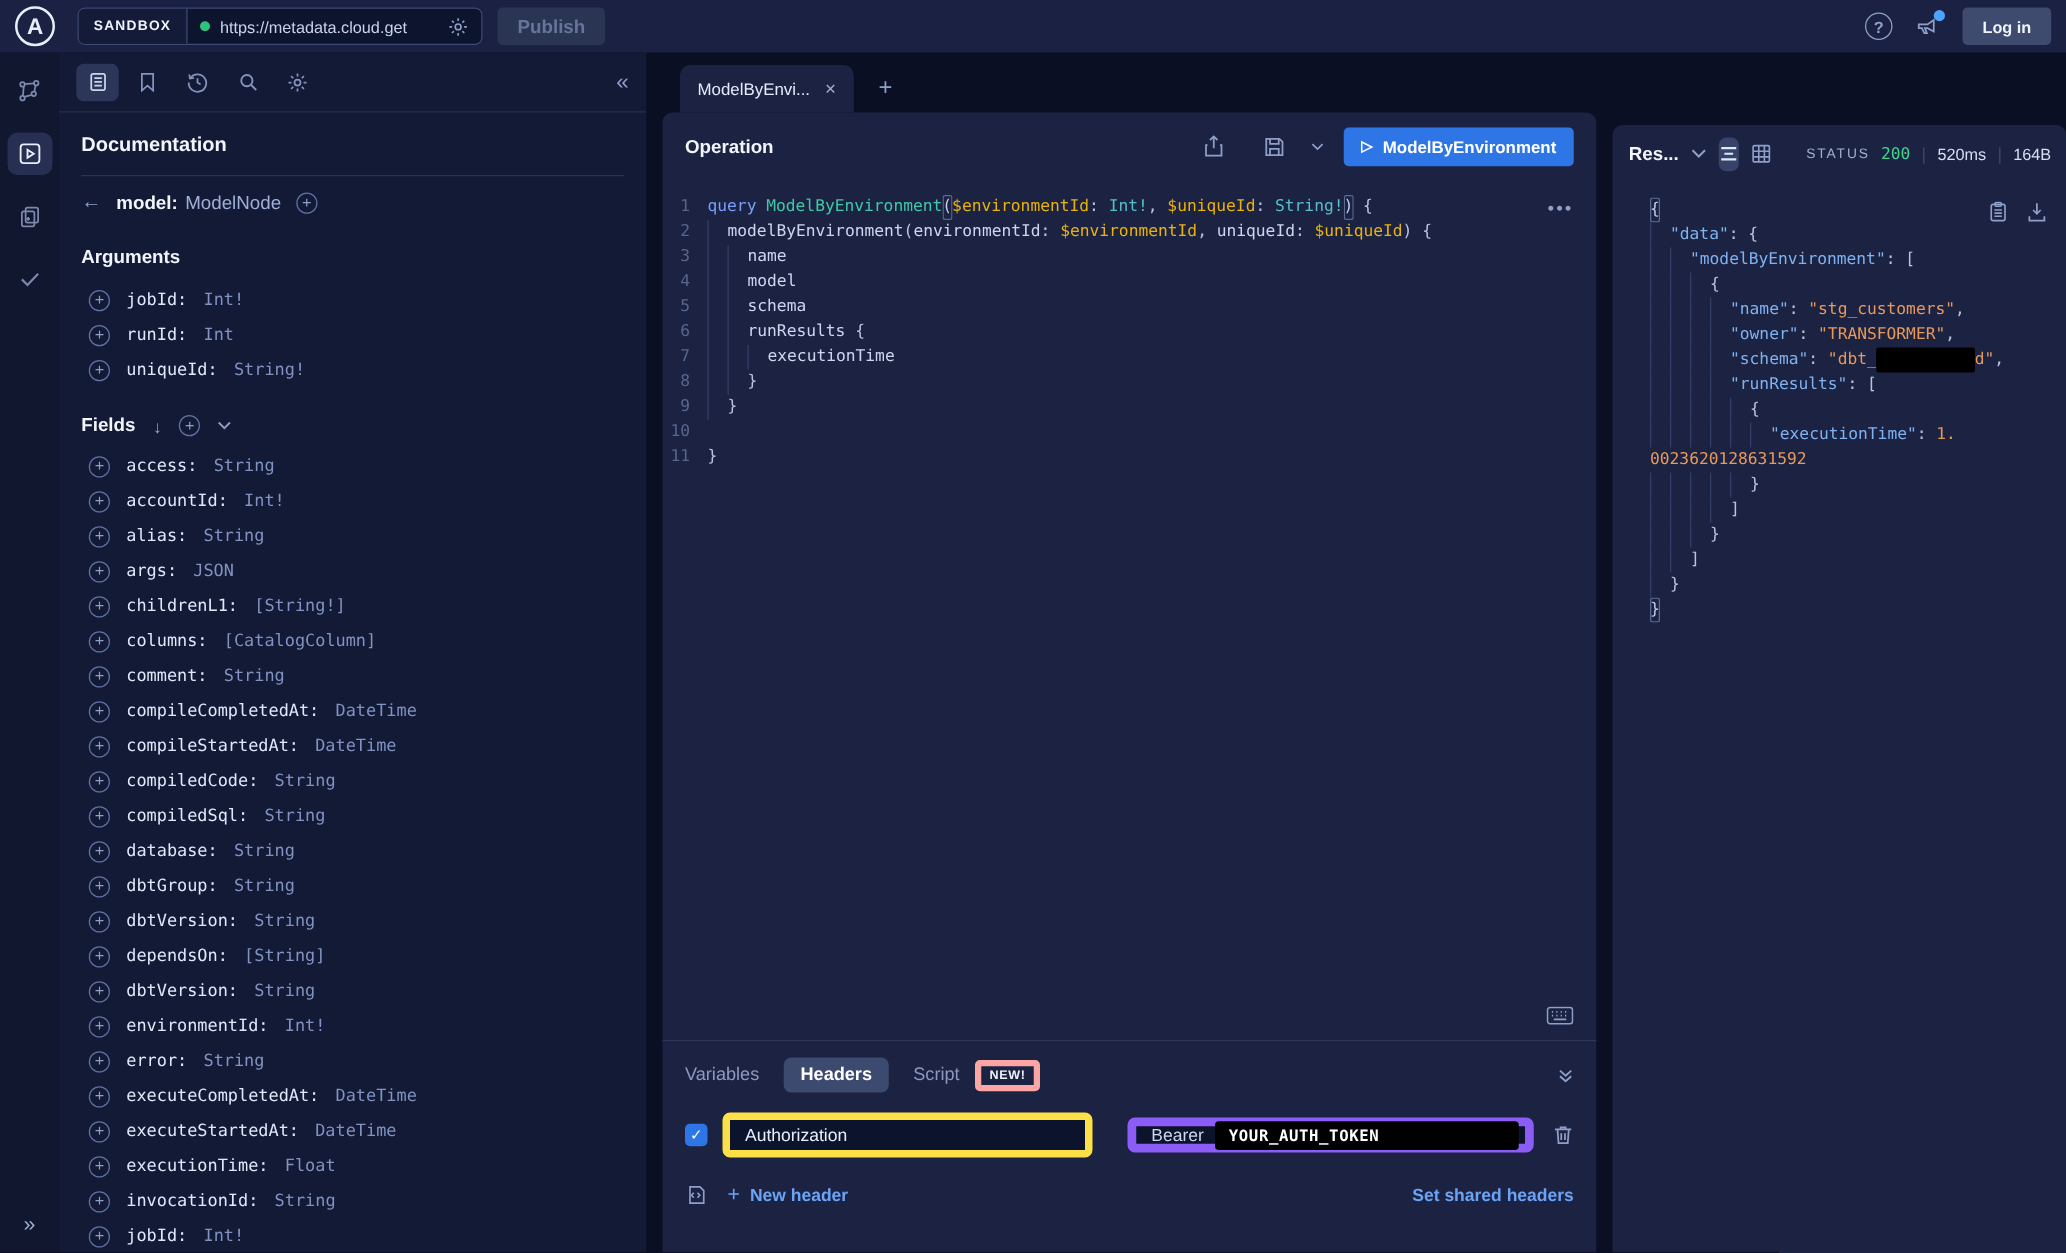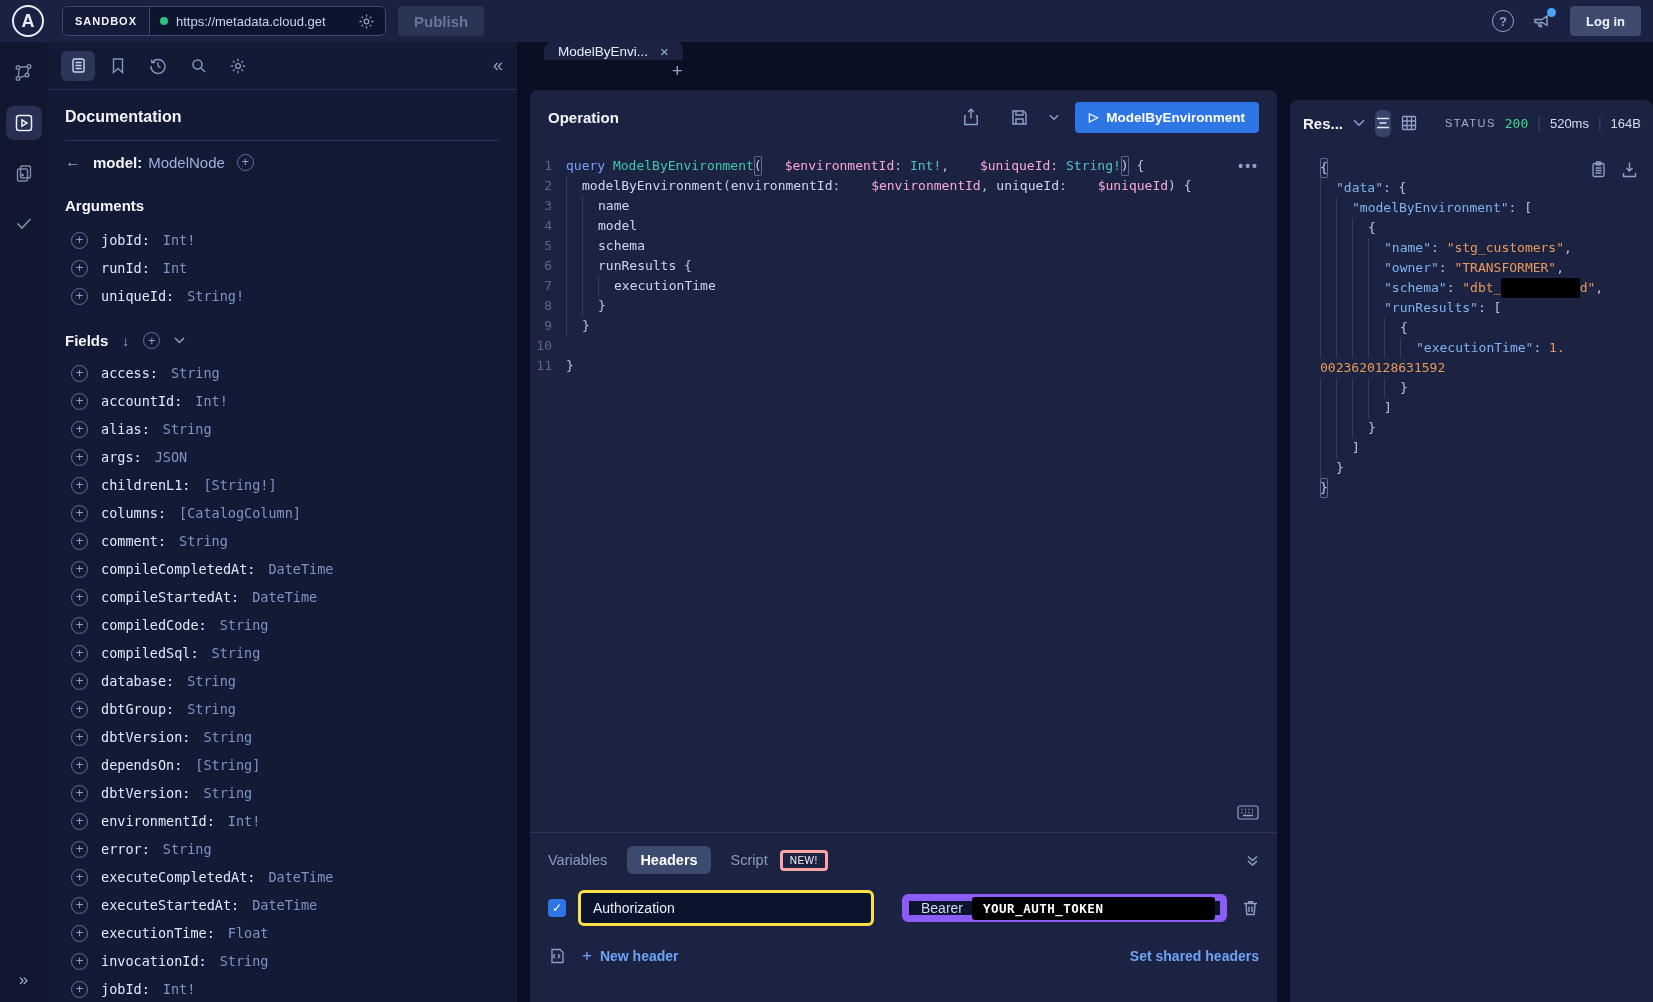--- a/index.html
+++ b/index.html
@@ -63,21 +63,21 @@
                  font-size:13px; line-height:1; font-family:"Liberation Sans",sans-serif; cursor:pointer; }
   .plus-circle::before { content:"+"; margin-top:-1px; }
   .chev { color:#8ea0c9; }
   .doc-list { margin-left:6px; }
   .doc-item { display:flex; align-items:center; height:28px; gap:13px; }
   .doc-name { font-family:"DejaVu Sans Mono", monospace; font-size:13.5px; color:#e0e8fa; }
   .doc-type { font-family:"DejaVu Sans Mono", monospace; font-size:13.5px; color:#8093c2; }
 
   
   .main { position:absolute; left:517px; top:42px; right:0; bottom:0; }
-  .tabrow { position:absolute; left:0; top:0; height:48px; display:flex; align-items:flex-end; padding-left:27px;flex-direction:column; }
+  .tabrow { position:absolute; left:0; top:0; height:48px; display:flex; align-items:flex-end; padding-left:27px; }
   .tab { height:38px; background:#1c2342; border-radius:8px 8px 0 0; display:flex; align-items:center;
          padding:0 14px; gap:12px; }
   .tab-title { font-size:13.5px; color:#e6ecfb; }
   .tab-close { color:#9fb0d0; font-size:15px; background:none; border:none; }
   .newtab { margin:0 0 8px 20px; color:#8ea0c9; font-size:19px; background:none; border:none; }
 
   .op-card { position:absolute; left:13px; top:48px; width:747px; bottom:0; background:#1c2342;
              border-radius:8px 8px 0 0; display:flex; flex-direction:column; }
   .op-header { height:54px; display:flex; align-items:center; padding:0 18px; flex:none; }
   .op-title { font-size:15px; font-weight:bold; color:#f2f5fc; }
@@ -86,40 +86,40 @@
   .save-group { display:flex; align-items:center; gap:5px; margin-left:16px; }
   .run-btn { margin-left:16px; height:31px; padding:0 14px; background:#2e76e5; border:none; border-radius:4px;
              color:#fff; font-size:13.5px; font-weight:bold; display:flex; align-items:center; gap:8px; }
   .run-play { font-size:12px; }
 
   .editor { position:relative; flex:1; padding-top:12px; overflow:hidden; }
   .cl { display:flex; height:20px; line-height:20px; font-family:"DejaVu Sans Mono", monospace; font-size:13px; }
   .ln { width:36px; flex:none; text-align:right; padding-right:14px; color:#56678f; }
   .ct { white-space:pre; display:flex; align-items:stretch; }
   .ig { display:inline-block; width:16px; border-left:1px solid #333e66; flex:none; }
-  .tk-kw { color:#7b9ff9; } .tk-op { color:#41c7a9; } .tk-var { color:#f9a8d4;margin-left:23px; }
+  .tk-kw { color:#7b9ff9; } .tk-op { color:#41c7a9; } .tk-var { color:#eab308; }
   .tk-typ { color:#56bfc9; } .tk-fld { color:#cdd6f0; } .tk-pn { color:#b9c3e0; }
   .tk-pnb { color:#c3cdea; box-shadow:inset 0 0 0 1px #5a6a95; border-radius:2px; }
   .tk-key { color:#7fb2f0; } .tk-str { color:#e8995a; } .tk-num { color:#e8995a; }
   .tk-red { background:#000; color:#000; border-radius:2px; }
   .kebab { position:absolute; top:14px; right:18px; color:#8ea0c9; font-size:14px; letter-spacing:2px;
            font-weight:bold; background:none; border:none; }
   .kbd-btn { position:absolute; bottom:12px; right:18px; color:#8ea0c9; background:none; border:none; }
 
   .vh-section { flex:none; height:170px; border-top:1px solid #2c3659; padding:13px 18px 0; }
   .vh-tabs { display:flex; align-items:center; gap:20px; }
   .vh-tab { font-size:14.5px; color:#8c9ac0; background:none; border:none; }
   .vh-tab.active { background:#3d4a70; color:#fff; font-weight:bold; border-radius:6px; padding:6px 13px; }
-  .new-badge { border:3px solid #fca5a5; color:#eef2fb; border-radius:4px; padding:2px 7px;
-               font-size:10px; font-weight:normal; letter-spacing:0.5px; margin-left:-8px; }
+  .new-badge { border:5px solid #fca5a5; color:#eef2fb; border-radius:4px; padding:2px 7px;
+               font-size:10px; font-weight:bold; letter-spacing:0.5px; margin-left:-8px; }
   .vh-tabs .spacer { flex:1; }
   .hdr-row { display:flex; align-items:center; margin-top:16px; gap:12px; }
   .checkbox { width:18px; height:18px; border-radius:4px; background:#2e76e5; color:#fff; flex:none;
               display:flex; align-items:center; justify-content:center; font-size:12px; cursor:pointer; }
-  .hdr-input { width:296px; height:36px; background:#0c132c; border:3px solid #fde047; border-radius:6px;
+  .hdr-input { width:296px; height:36px; background:#0c132c; border:6px solid #fde047; border-radius:6px;
                color:#e8eefb; font-size:14px; padding:0 12px; font-family:"Liberation Sans",sans-serif; }
   .hdr-value { flex:1; height:28px; background:#0c132c; border:7px solid #8b5cf6; border-radius:6px;
                display:flex; align-items:center; padding:0 5px 0 12px; gap:9px;margin-left:16px; }
   .bearer { font-size:14px; color:#cfd8ee; }
   .token { background:#000; border-radius:3px; padding:4px 11px; font-family:"DejaVu Sans Mono",monospace;
            font-size:12.5px; font-weight:bold; color:#fff; letter-spacing:0.5px; flex:1; }
   .trash-btn { margin-left:3px; }
   .vh-footer { display:flex; align-items:center; margin-top:20px; gap:16px; }
   .link-btn { color:#6ba3f7; font-size:14px; font-weight:bold; background:none; border:none; display:flex; align-items:center; gap:8px; }
   .link-plus { font-size:17px; font-weight:normal; }

